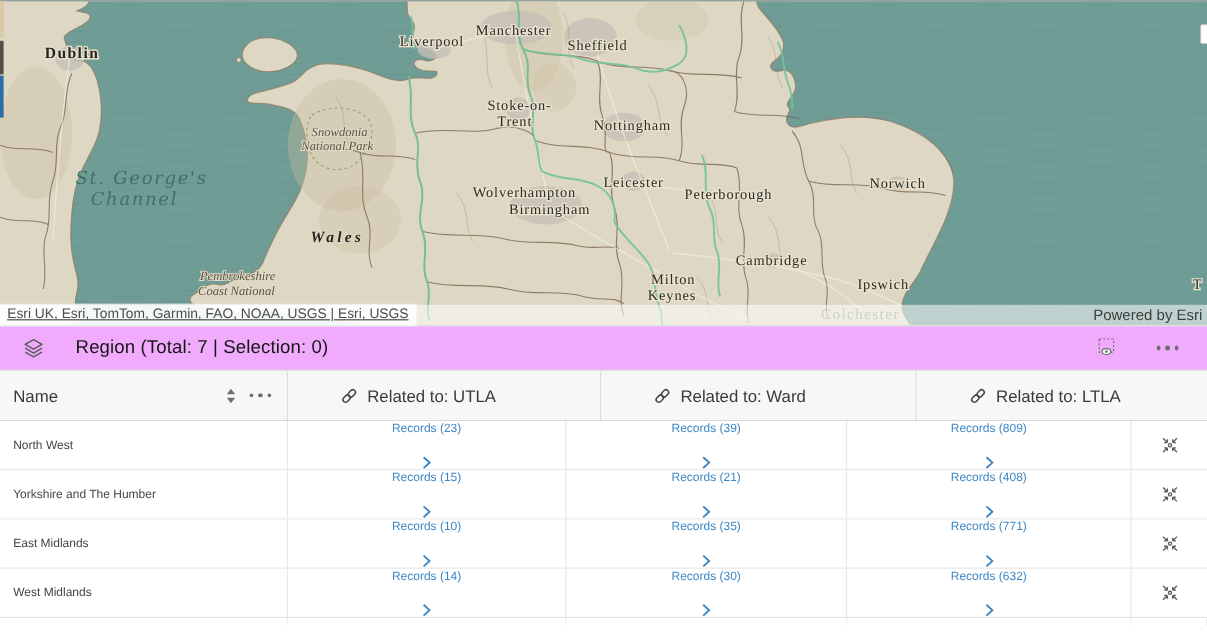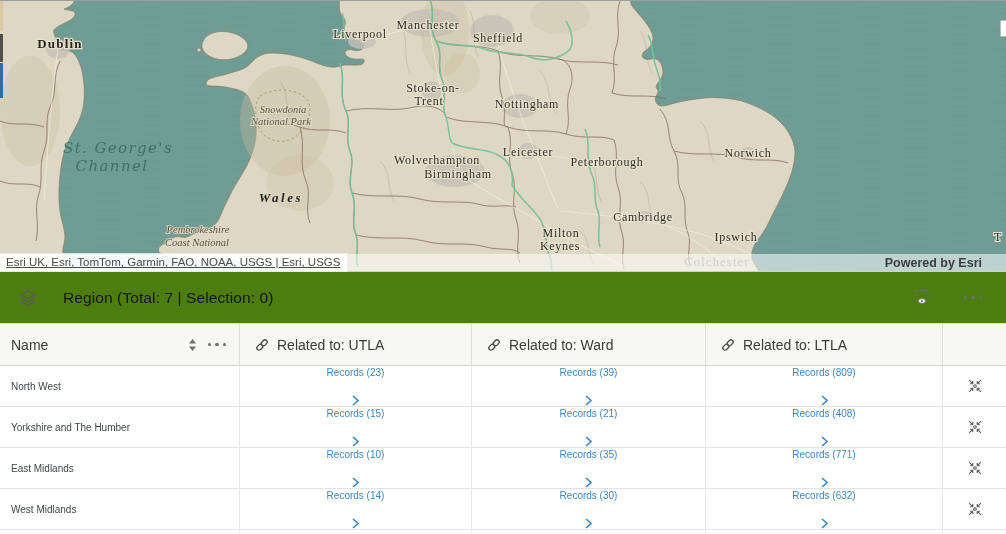--- a/index.html
+++ b/index.html
@@ -23,38 +23,38 @@
            paint-order:stroke;stroke:#ddd7c3;stroke-width:2px;}
   .ml-faded{font:12.5px "Liberation Serif",serif;fill:#7c8a81;opacity:.85;letter-spacing:1.2px;}
   
   .attribution{
     position:absolute;left:0;top:253px;width:1006px;height:17px;
     background:rgba(255,255,255,.55);display:flex;align-items:center;
     justify-content:space-between;font-size:11.5px;color:#4c4c4c;z-index:5;
   }
   .attr-sources{background:rgba(255,255,255,.85);padding:1px 7px 2px 6px;height:14px;
     line-height:14px;border:1px solid rgba(0,0,0,.06);border-left:none;text-decoration:underline;}
-  .attr-powered{padding-right:24px;font-size:12.5px;color:#3e3e3e;font-weight:bold;}
+  .attr-powered{padding-right:4px;font-size:12.5px;color:#3e3e3e;}
   .edge-sliver{position:absolute;z-index:6;}
   
   .panel{position:absolute;left:0;top:270px;width:1006px;height:264px;background:#fff;
          border-top:1px solid #cfcfcf;box-sizing:border-box;}
-  .titlebar{height:52px;display:flex;align-items:center;background:#4d7c0f;
+  .titlebar{height:37px;display:flex;align-items:center;background:#f0abfc;
             border-bottom:1px solid #dcdcdc;box-sizing:border-box;}
   .titlebar .layers-ic{margin-left:18px;width:20px;height:20px;flex:0 0 auto;}
   .title-text{margin-left:25px;font-size:15.5px;font-weight:500;color:#161616;letter-spacing:.1px;}
   .titlebar-spacer{flex:1;}
   .tb-icon{width:22px;height:22px;display:flex;align-items:center;justify-content:center;cursor:pointer;}
   .tb-icon.cols{margin-right:28px;}
   .tb-icon.menu{margin-right:22px;}
   .dots{display:flex;gap:4px;align-items:center;}
   .dots i{width:3.5px;height:3.5px;border-radius:50%;background:#6e6e6e;display:block;}
   .grid-row{display:grid;grid-template-columns:240px 232px 234px 237px 63px;box-sizing:border-box;}
   .thead{height:42px;background:#f7f7f6;border-bottom:1px solid #d8d8d8;
-         font-size:14px;color:#3a3a3a;}
+         font-size:14px;color:#3a3a3a;gap:29px;}
   .thead .cell{display:flex;align-items:center;border-right:1px solid #dddddd;box-sizing:border-box;}
   .thead .cell:last-child{border-right:none;}
   .name-head{padding-left:11px;}
   .name-head .head-icons{margin-left:auto;display:flex;align-items:center;gap:11px;padding-right:13px;}
   .rel-head{padding-left:14px;gap:7px;}
   .trow{height:41px;background:#fff;border-bottom:1px solid #e4e4e4;font-size:10px;}
   .trow .cell{display:flex;align-items:center;border-right:1px solid #e8e8e8;box-sizing:border-box;}
   .trow .cell:last-child{border-right:none;}
   .cell.name{padding-left:11px;color:#41464b;}
   .cell.link{justify-content:center;gap:17px;color:#3e87c5;cursor:pointer;flex-direction:column;}

